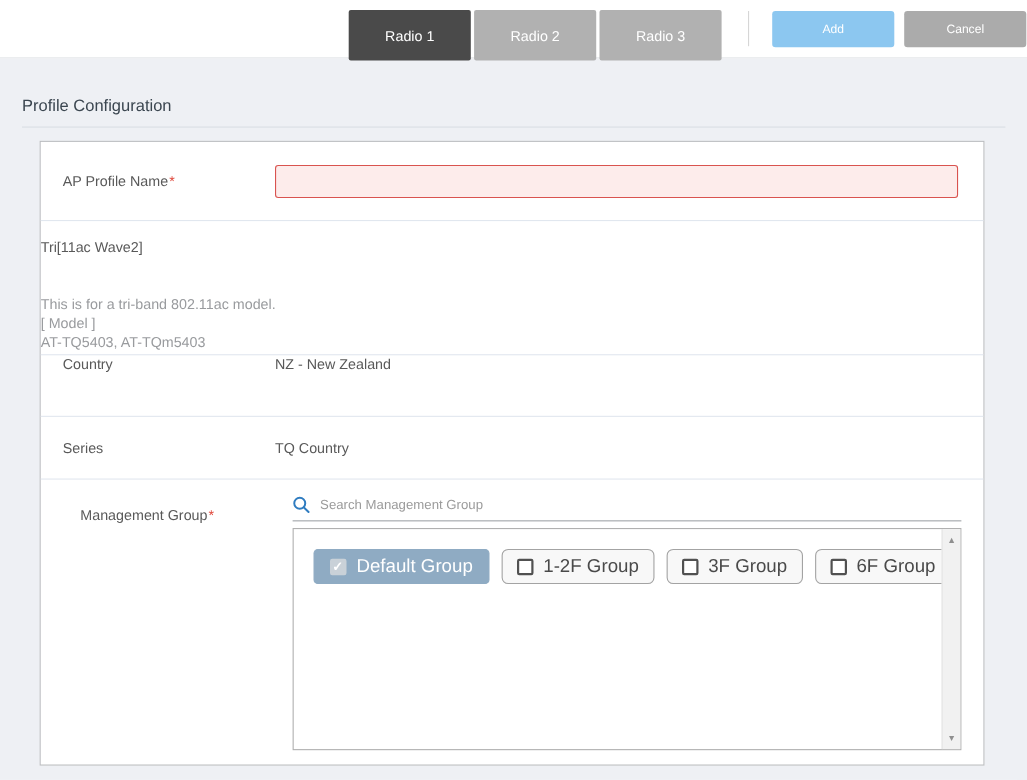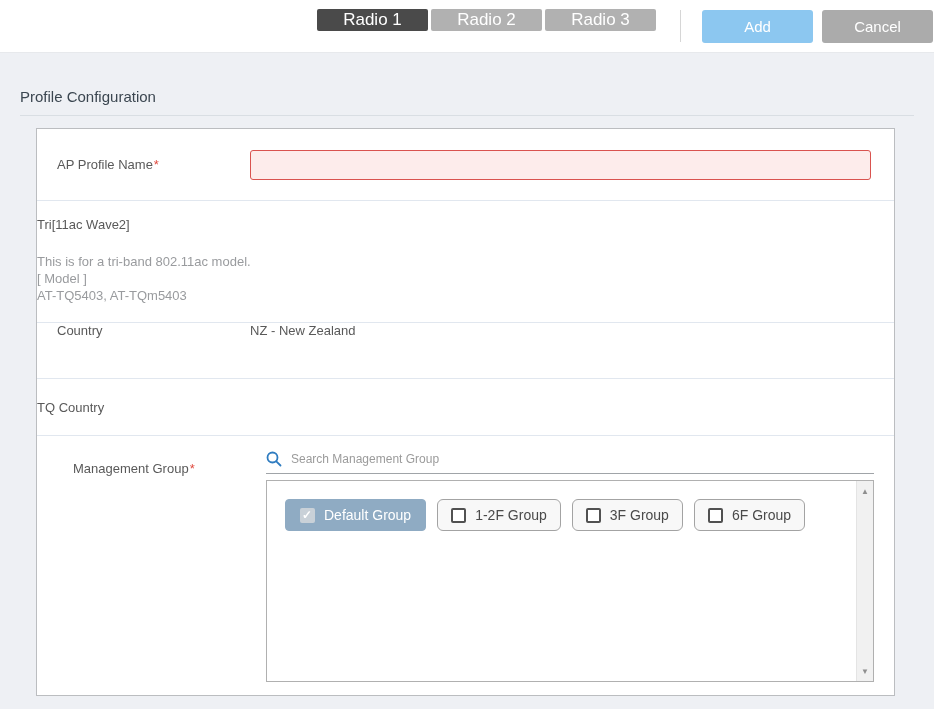--- a/index.html
+++ b/index.html
@@ -12,31 +12,31 @@
     color:#595959;
   }
 
   
   .topbar {
     position:absolute; top:0; left:0; width:934px; height:53px;
     background:#ffffff; border-bottom:1px solid #e7e9ec;
   }
   .radio-group { position:absolute; left:317px; top:9px; display:flex; gap:3px; }
   .radio-btn {
-    width:111px; height:22px; border:none; border-radius:2px;
-    background:#b1b1b1; color:#ffffff; font-size:17px;
+    width:111px; height:46px; border:none; border-radius:2px;
+    background:#b1b1b1; color:#ffffff; font-size:13px;
     font-family:inherit; cursor:pointer;
   }
   .radio-btn.active { background:#4a4a4a; }
   .toolbar-divider {
     position:absolute; left:680px; top:10px; width:1px; height:32px; background:#d6d6d6;
   }
   .actions { position:absolute; left:702px; top:10px; display:flex; gap:9px; }
   .btn { width:111px; height:33px; border:none; border-radius:3px;
-         color:#fff; font-size:15px; font-family:inherit; cursor:pointer; }
+         color:#fff; font-size:11px; font-family:inherit; cursor:pointer; }
   .btn-add { background:#8cc7f0; }
   .btn-cancel { background:#ababab; }
 
   
   .page-title {
     position:absolute; top:88px; left:20px;
     font-size:15px; font-weight:400; color:#3b4650;
   }
   .title-rule { position:absolute; top:115px; left:20px; width:894px; height:0;
                 border-top:1px solid #d9dee3; }
@@ -58,21 +58,21 @@
 
   .row-apname { height:72px; align-items:center; }
   .error-input {
     width:100%; height:30px; background:#fdeceb;
     border:1px solid #d9534f; border-radius:3px; outline:none;
     padding:0 8px; font-size:13px; font-family:inherit; color:#555;
   }
 
   .row-ptype { height:122px; }
   .row-ptype .row-label, .row-ptype .row-value { padding-top:16px; }
-  .desc { margin-top:21px; color:#999b9e; line-height:17px; }
+  .desc { margin-top:36px; color:#999b9e; line-height:17px; }
 
   .row-country { height:56px; align-items:flex-start; }
   .row-series  { height:57px; align-items:center; }
 
   .row-mg { flex:1; }
   .row-mg .row-label { padding-top:25px; }
   .mg-col { width:608px; flex:none; padding:0; }
   .search-row {
     margin-top:15px; display:flex; align-items:center;
     border-bottom:1px solid #a0a4a8; padding-bottom:6px;
@@ -85,21 +85,21 @@
   .search-input::placeholder { color:#9b9b9b; }
 
   .listbox {
     margin-top:6px; height:202px; border:1px solid #b0b0b0;
     background:#fff; position:relative;
   }
   .chips { display:flex; gap:11px; padding:18px 0 0 18px; }
   .chip {
     height:32px; display:flex; align-items:center; gap:9px;
     padding:0 13px; border-radius:6px; background:#f8f8f8;
-    border:1px solid #a3a3a3; font-size:14px; color:#4a4a4a; cursor:pointer;
+    border:1px solid #a3a3a3; font-size:17px; color:#4a4a4a; cursor:pointer;
     white-space:nowrap;
   }
   .checkbox {
     width:15px; height:15px; background:#fff;
     border:2px solid #515151; border-radius:2px; position:relative; flex-shrink:0;
   }
   .chip.selected {
     background:#8fabc3; border-color:#8fabc3; color:#ffffff; border-radius:4px;
     padding:0 14px;
   }
@@ -163,20 +163,21 @@
       </div>
     </div>
   </div>
 
   <div class="row row-country">
     <div class="row-label">Country</div>
     <div class="row-value">NZ - New Zealand</div>
   </div>
 
   <div class="row row-series">
+    <div class="row-label">Series</div>
     <div class="row-value">TQ Country</div>
   </div>
 
   <div class="row row-mg">
     <div class="row-label">
       <span>Management Group</span><span class="req">*</span>
     </div>
     <div class="row-value mg-col">
 
       <div class="search-row">

